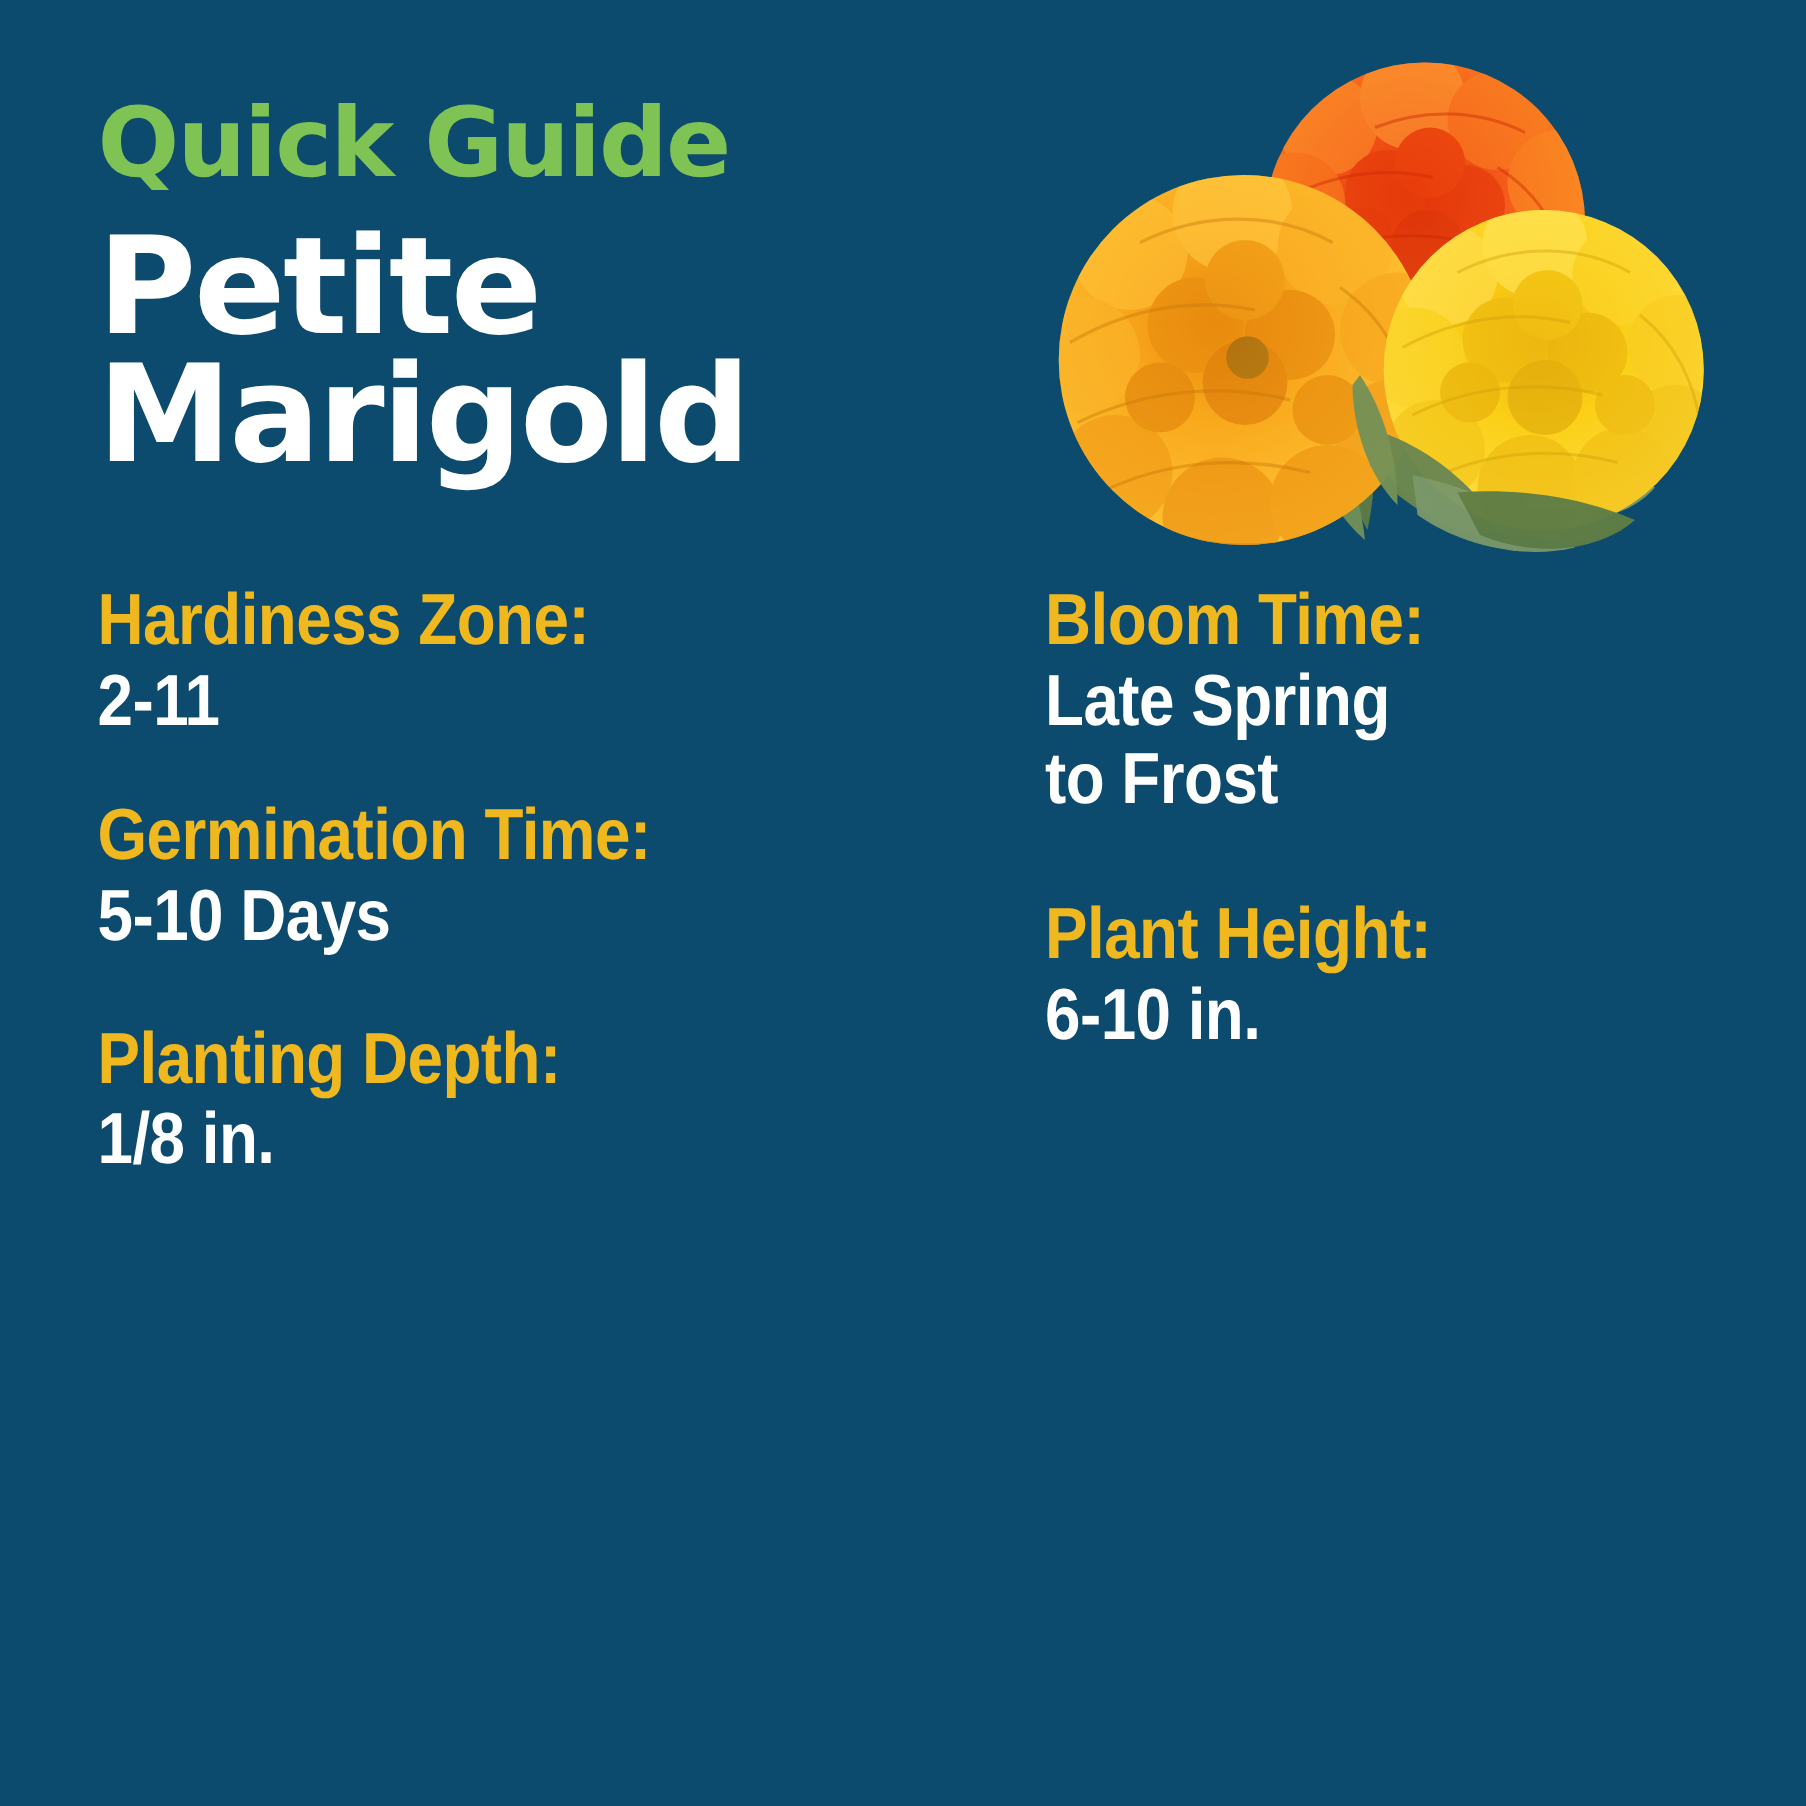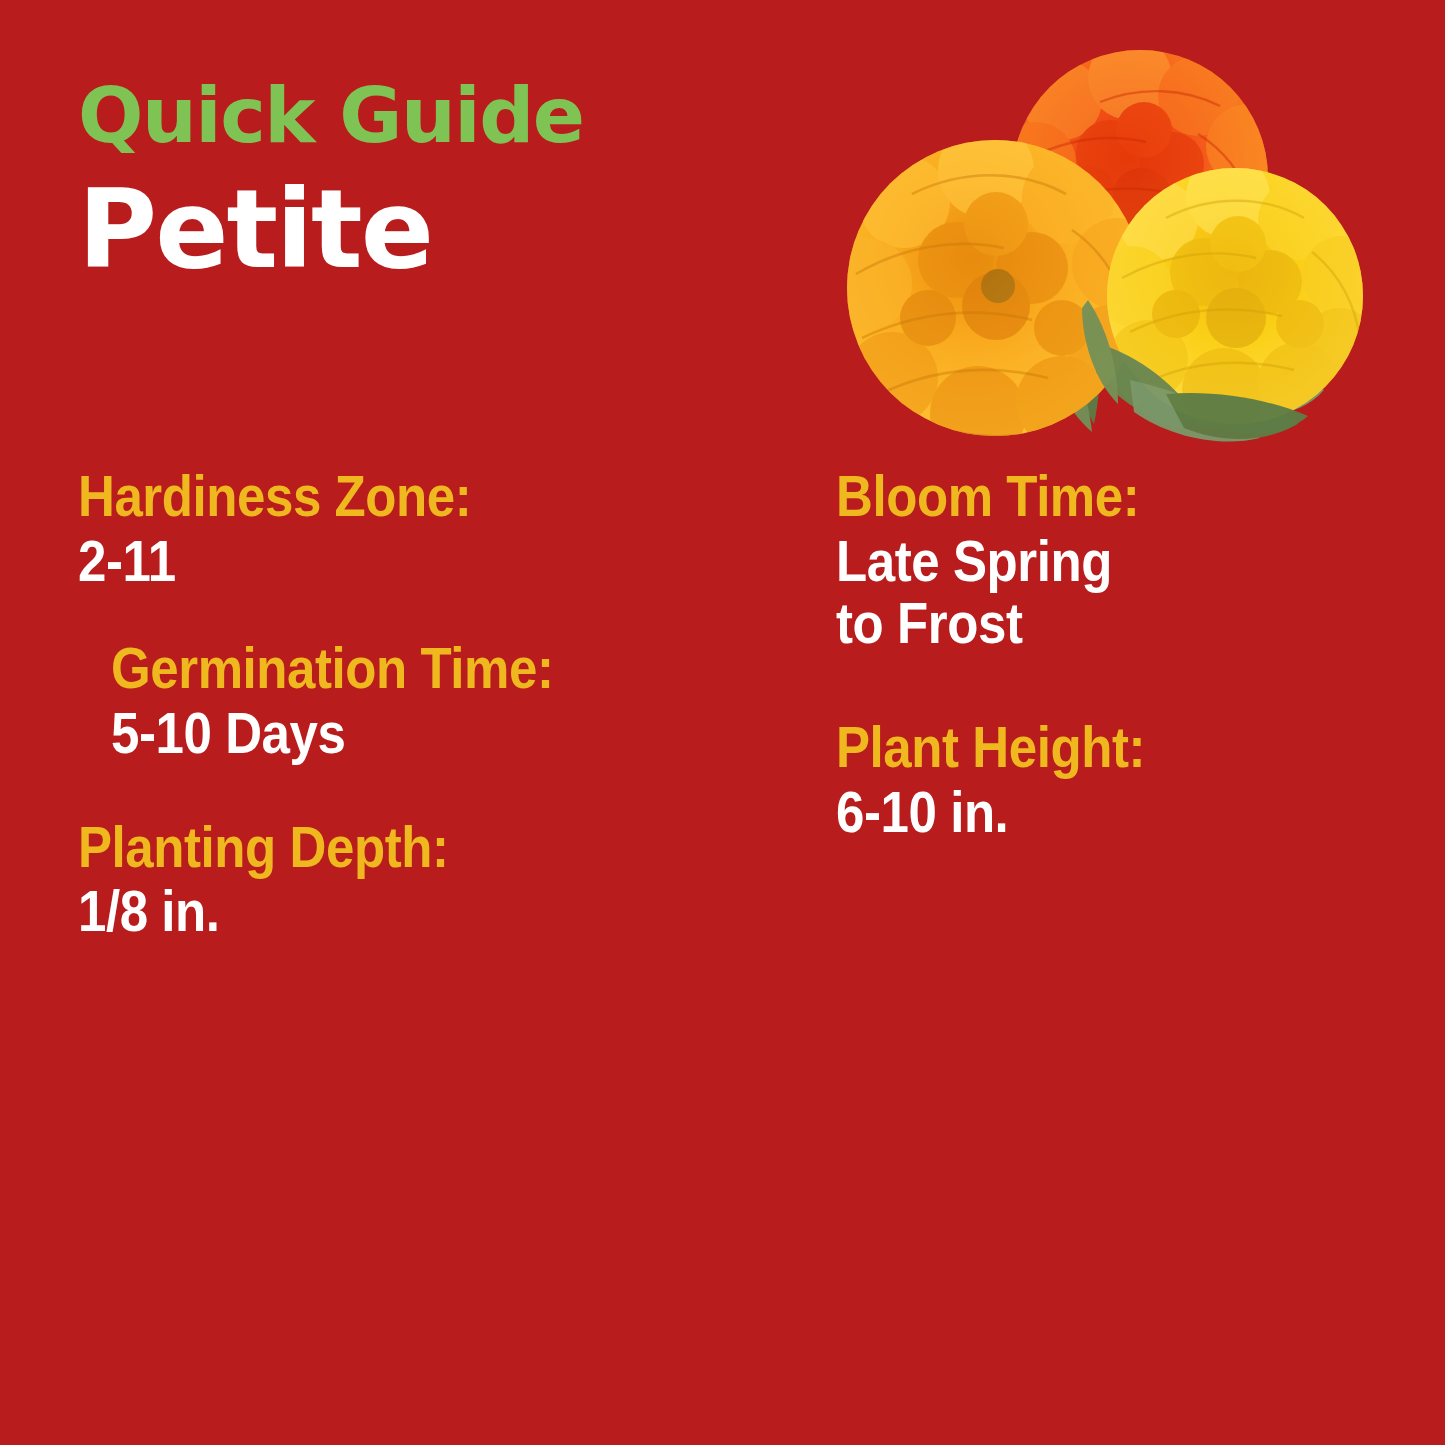--- a/index.html
+++ b/index.html
@@ -7,21 +7,21 @@
 
   body {
     font-family:"Liberation Sans", sans-serif;
     -webkit-font-smoothing:antialiased;
   }
 
   #card {
     position:relative;
     width:1445px;
     height:1445px;
-    background:#b91c1c;
+    background:#0c4a6e;
     overflow:hidden;
   }
 
   
   #header { position:absolute; left:78px; top:78px; width:700px; }
 
   #kicker {
     font-family:"DejaVu Sans", sans-serif;
     font-weight:700;
     font-size:77px;
@@ -77,36 +77,37 @@
     color:#ffffff;
     letter-spacing:-0.5px;
     transform:scaleX(0.88);
     transform-origin:left center;
     margin-top:4px;
     white-space:pre-line;
   }
 
   
   #col-left  .spec-item.r0 { }
-  #col-left  .spec-item.r1 { margin-bottom:52px;margin-left:33px; }
+  #col-left  .spec-item.r1 { margin-bottom:52px; }
   #col-left  .spec-item.r2 { margin-bottom:52px;margin-top:24px; }
 
   #col-right .spec-item.r0 { margin-bottom:72px; }
   #col-right .spec-item.r1 { margin-bottom:62px; }
   #col-right .spec-item.r2 { margin-bottom:28px; }
 </style>
 </head>
 <body>
 
 <div id="card">
 
   <div id="header">
     <div id="kicker">Quick Guide</div>
     <div id="plant-title">
       <span class="ln">Petite</span>
+      <span class="ln">Marigold</span>
     </div>
   </div>
 
   <div id="flower-art">
     <svg viewBox="0 0 610 430" xmlns="http://www.w3.org/2000/svg">
       <defs>
         <radialGradient id="gOrange" cx="45%" cy="42%" r="62%">
           <stop offset="0%" stop-color="#e8360c"></stop>
           <stop offset="45%" stop-color="#f4571a"></stop>
           <stop offset="100%" stop-color="#fb8a22"></stop>

